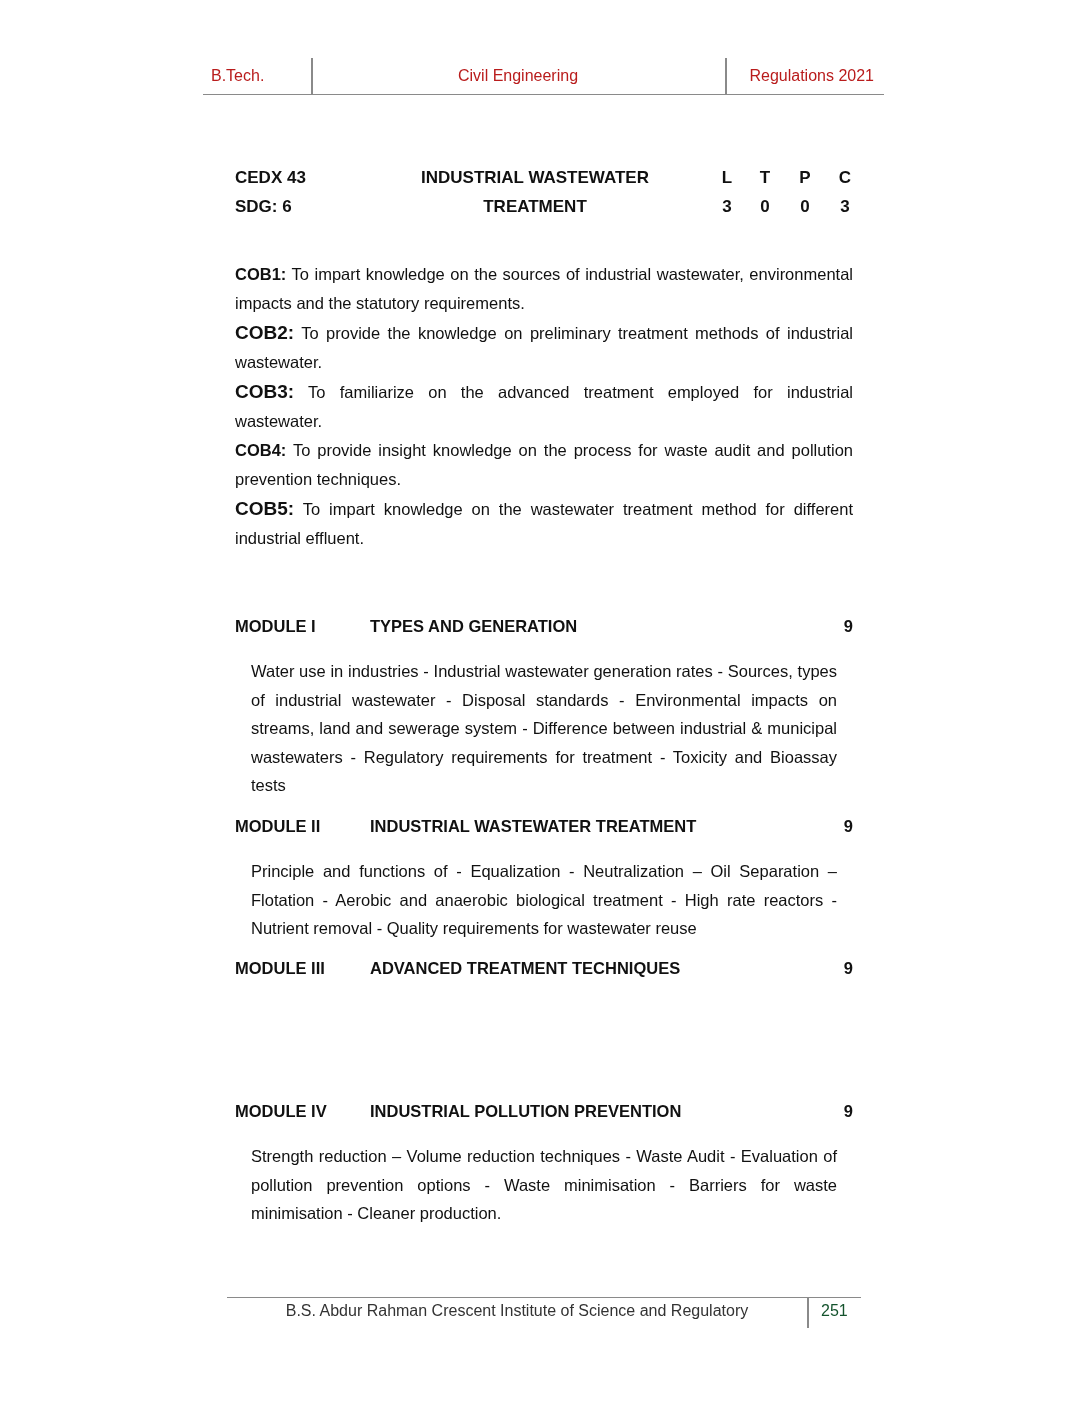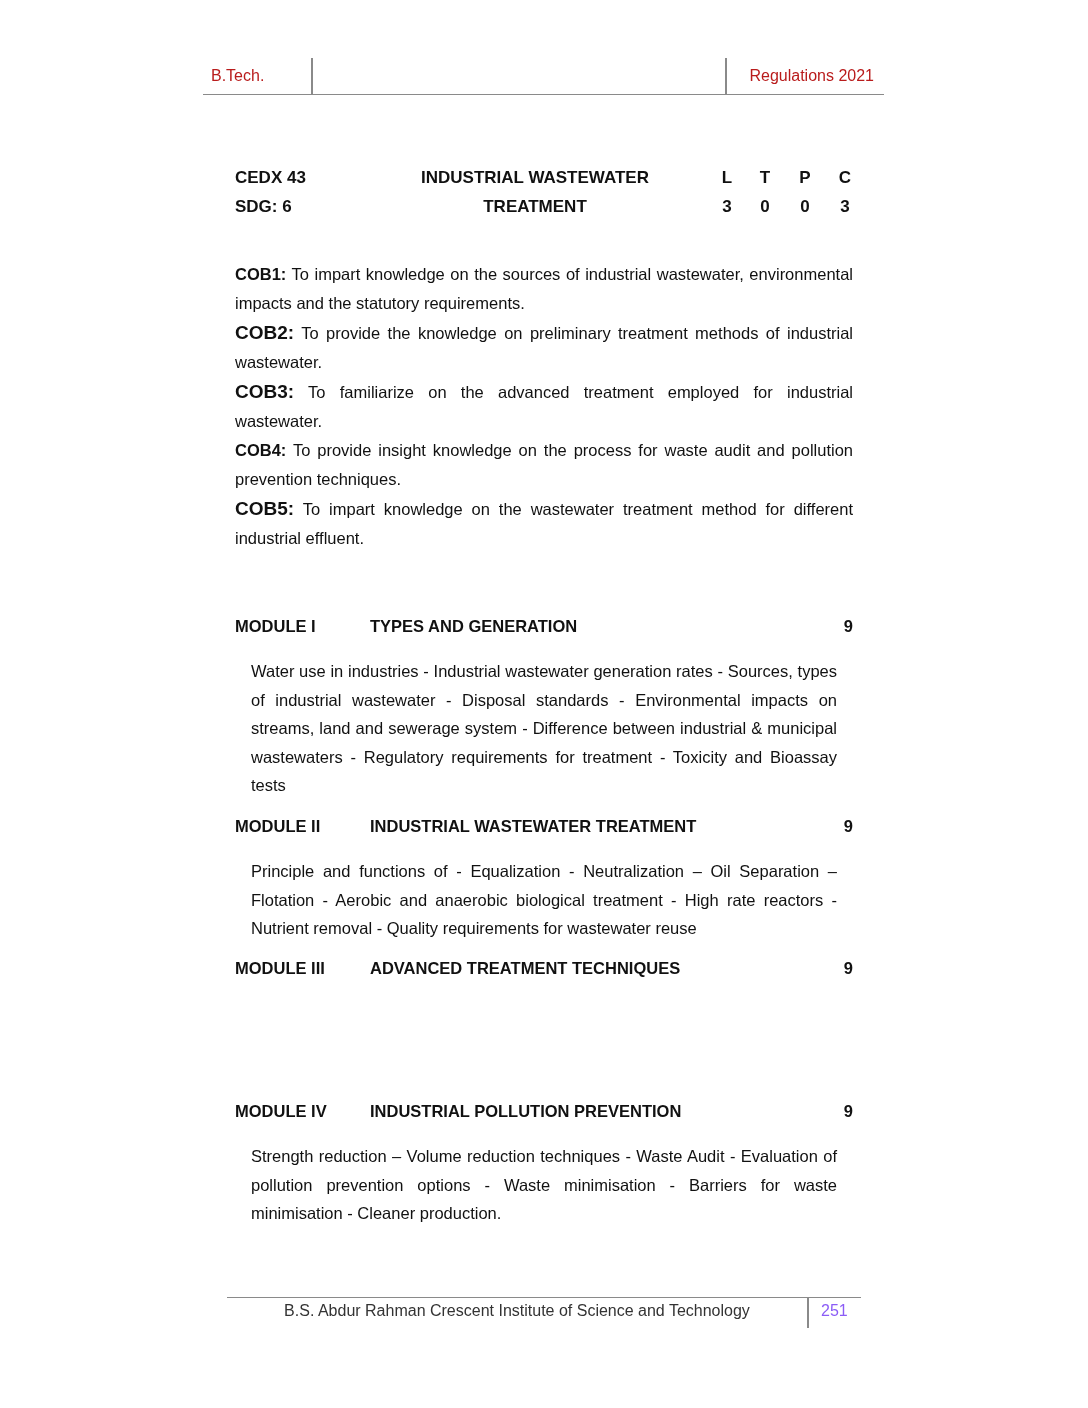--- a/index.html
+++ b/index.html
@@ -40,28 +40,29 @@
     .mod-head .mhours { position: absolute; right: 0; }
     .mod-body { text-align: justify; margin: 16px; }
 
     .m1 { top: 612px; } .m2 { top: 812px; } .m3 { top: 954px; } .m4 { top: 1097px; }
 
     .footer { position: absolute; left: 227px; top: 1297px; width: 634px; height: 30px;
               border-top: 1.5px solid #8a8a8a; }
     .footer .f-left { position: absolute; left: 0; width: 580px; text-align: center; top: 4px;
                       font-size: 16px; color: #333; }
     .footer .vsep { position: absolute; left: 580px; top: 0; width: 1.5px; height: 30px; background: #8a8a8a; }
-    .footer .f-right { position: absolute; left: 594px; top: 4px; font-size: 16px; color: #8b5cf6; }
+    .footer .f-right { position: absolute; left: 594px; top: 4px; font-size: 16px; color: #14532d; }
   </style>
 </head>
 <body>
 
 <div class="header">
   <span class="cell h-left">B.Tech.</span>
   <span class="vsep a"></span>
+  <span class="cell h-center">Civil  Engineering</span>
   <span class="vsep b"></span>
   <span class="cell h-right">Regulations 2021</span>
 </div>
 
 <div class="course-head">
   <div class="row">
     <span class="code">CEDX 43</span>
     <span class="title">INDUSTRIAL WASTEWATER</span>
     <span class="ltpc l">L</span>
     <span class="ltpc t">T</span>
@@ -115,16 +116,16 @@
 <div class="content module m4">
   <div class="mod-head">
     <span class="mname">MODULE  IV</span>
     <span class="mtitle">INDUSTRIAL POLLUTION PREVENTION</span>
     <span class="mhours">9</span>
   </div>
   <p class="mod-body">Strength reduction – Volume reduction techniques - Waste Audit - Evaluation of pollution prevention options - Waste minimisation - Barriers for waste minimisation - Cleaner production.</p>
 </div>
 
 <div class="footer">
-  <span class="f-left">B.S. Abdur Rahman Crescent Institute of Science and Technology</span>
+  <span class="f-left">B.S. Abdur Rahman Crescent Institute of Science and Regulatory</span>
   <span class="vsep"></span>
   <span class="f-right">251</span>
 </div>
 
 </body></html>

